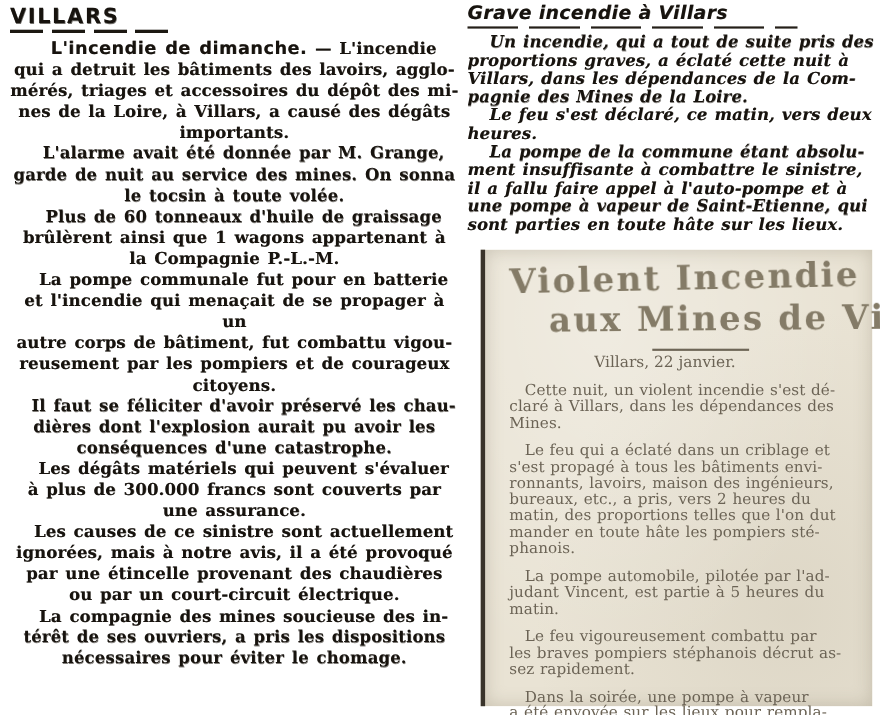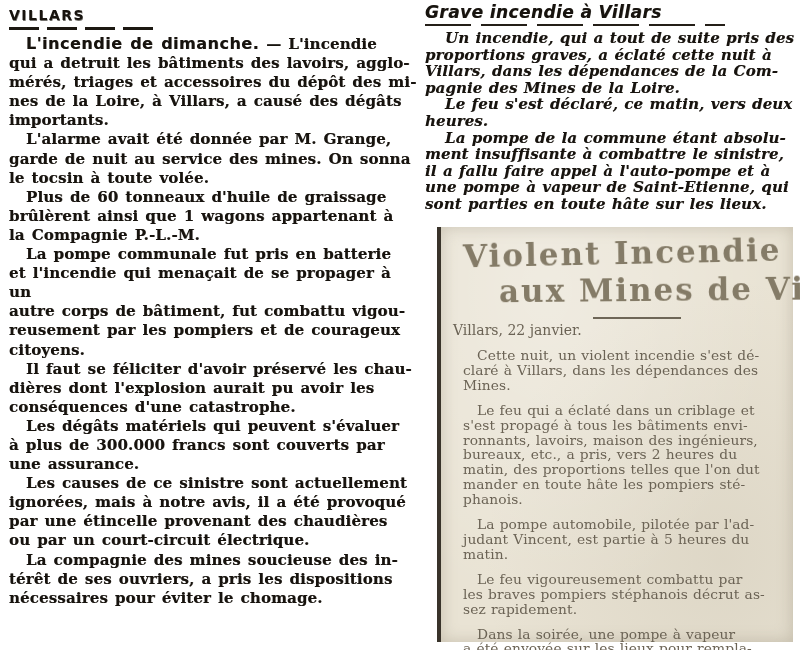--- a/index.html
+++ b/index.html
@@ -3,32 +3,32 @@
 <meta charset="utf-8">
 <style>
   html,body{margin:0;padding:0;background:#ffffff;}
   .page{
     position:relative;width:800px;height:650px;background:#ffffff;
     font-family:"DejaVu Serif", serif;color:#17130e;overflow:hidden;
   }
   
   .col-left{position:absolute;left:9px;top:4px;width:408px;}
   .h-section{
-    font-family:"DejaVu Sans", sans-serif;font-weight:bold;font-size:14px;
+    font-family:"DejaVu Sans", sans-serif;font-weight:bold;font-size:19px;
     letter-spacing:1.5px;line-height:22px;
     text-shadow:0.5px 0.5px 0 rgba(20,16,10,0.6);
   }
   .h-underline{
     height:3px;width:148px;margin:1px 0 4px 0;
     background:repeating-linear-gradient(90deg,#1c1812 0 30px,transparent 30px 38px);
   }
   .col-left p.body{
     margin:0;font-size:15px;line-height:19.1px;font-weight:700;
     white-space:pre-line;text-indent:17px;word-spacing:1.6px;letter-spacing:0.15px;
-    text-align:left;text-shadow:0.35px 0.35px 0 rgba(25,20,12,0.55);
+    text-align:center;text-shadow:0.35px 0.35px 0 rgba(25,20,12,0.55);
   }
   .lead{
     font-family:"DejaVu Sans", sans-serif;font-size:16px;font-weight:bold;
     letter-spacing:0.5px;
   }
   
   .col-right{position:absolute;left:425px;top:2px;width:372px;font-style:italic;}
   .h-article{
     font-family:"DejaVu Sans", sans-serif;font-weight:bold;font-size:17px;
     line-height:20px;letter-spacing:0.4px;
@@ -59,21 +59,21 @@
     font-weight:700;color:#847b67;letter-spacing:2px;filter:blur(0.45px);
     line-height:34px;white-space:nowrap;
   }
   .clip-h-line1{font-size:31px;margin:4px 0 0 10px;transform:rotate(-1.2deg);}
   .clip-h-line2{font-size:31px;margin:3px 0 0 46px;transform:rotate(-0.5deg);}
   .clip-rule{
     width:88px;height:2px;background:#6e6657;margin:10px 0 3px 140px;
     filter:blur(0.3px);
   }
   .clip-dateline{
-    text-align:left;padding-right:28px;font-size:14px;line-height:16px;
+    text-align:center;padding-right:28px;font-size:14px;line-height:16px;
     filter:blur(0.2px);
   }
   .clipping p.clip-body{
     margin:10px;font-size:13.8px;line-height:14.9px;font-weight:400;
     white-space:pre-line;text-indent:14px;word-spacing:0.6px;letter-spacing:0.1px;
     filter:blur(0.25px);
   }
   .clip-smudge{
     height:7px;margin:6px 26px 0 2px;opacity:0.55;
     background:repeating-linear-gradient(90deg, rgba(90,82,66,0.55) 0 24px, transparent 24px 44px);
@@ -94,21 +94,21 @@
 mérés, triages et accessoires du dépôt des mi-
 nes de la Loire, à Villars, a causé des dégâts
 importants.</span></p>
 
     <p class="body">L'alarme avait été donnée par M. Grange,
 garde de nuit au service des mines. On sonna
 le tocsin à toute volée.</p>
     <p class="body">Plus de 60 tonneaux d'huile de graissage
 brûlèrent ainsi que 1 wagons appartenant à
 la Compagnie P.-L.-M.</p>
-    <p class="body">La pompe communale fut pris en batterie
+    <p class="body">La pompe communale fut pour en batterie
 et l'incendie qui menaçait de se propager à un
 autre corps de bâtiment, fut combattu vigou-
 reusement par les pompiers et de courageux
 citoyens.</p>
     <p class="body">Il faut se féliciter d'avoir préservé les chau-
 dières dont l'explosion aurait pu avoir les
 conséquences d'une catastrophe.</p>
     <p class="body">Les dégâts matériels qui peuvent s'évaluer
 à plus de 300.000 francs sont couverts par
 une assurance.</p>

